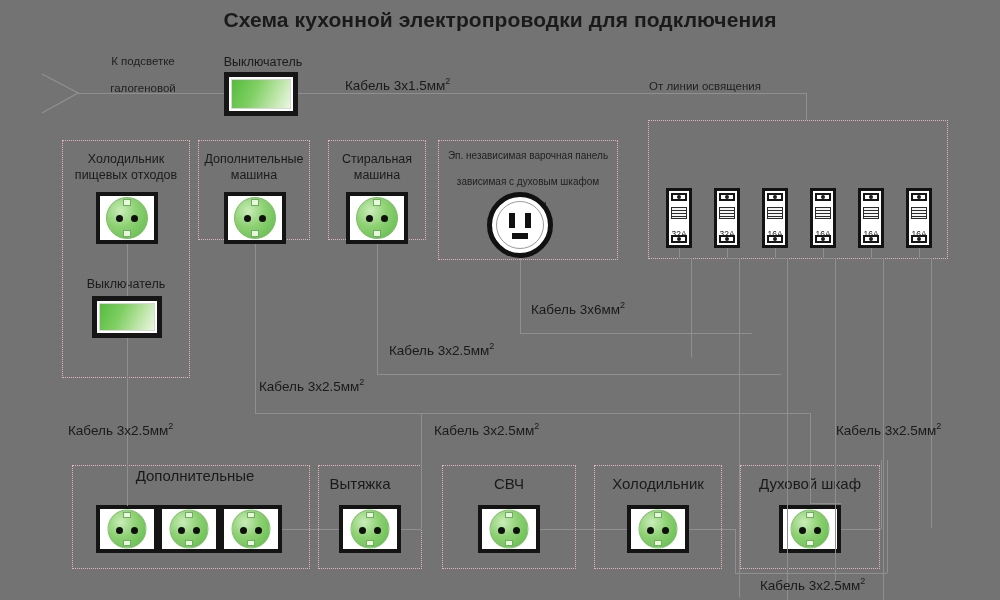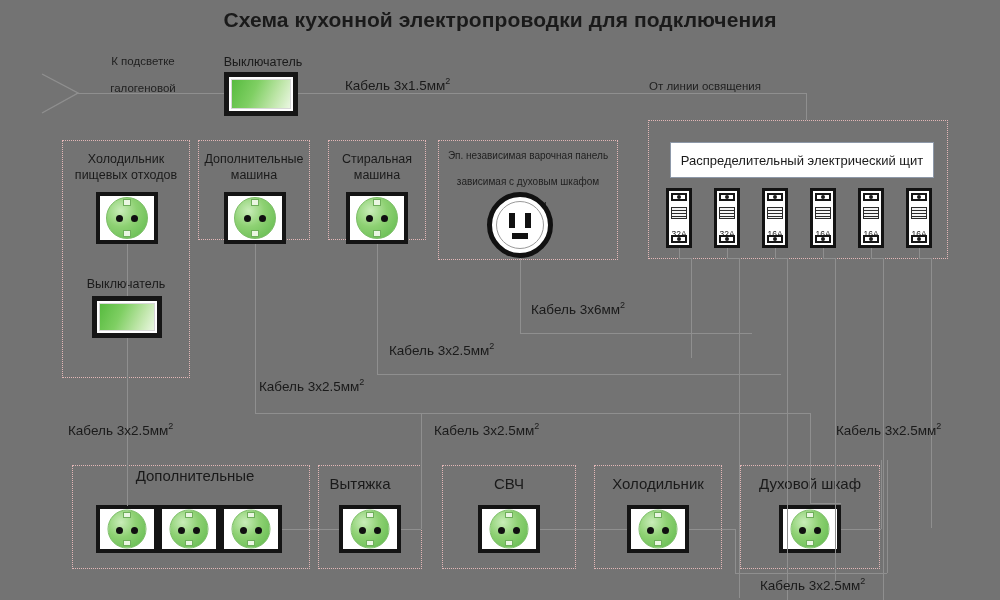--- a/index.html
+++ b/index.html
@@ -167,23 +167,20 @@
   <div class="switch" style="left:224px;top:72px;width:74px;height:44px;">
     <div class="face"></div>
   </div>
 
   <div class="lbl t-cable" style="left:345px;top:76px;"><span>Кабель 3х1.5мм</span><sup>2</sup></div>
 
   <div class="lbl t-small" style="left:625px;top:80px;width:160px;">От линии освящения</div>
 
   <div class="zone" style="left:648px;top:120px;width:300px;height:139px;"></div>
 
-  <div class="panel-box" style="left:670px;top:142px;width:264px;height:36px;">
-    <span class="t-panel">Распределительный электрический щит</span>
-  </div>
 
   <div id="breaker-row">
       <div class="breaker" style="left: 666px; top: 188px; width: 26px; height: 60px;">
         <div class="term" style="top: 2px; width: 16px; height: 8px;">
           <span class="screw"></span>
         </div>
         <div class="lever" style="top: 16px; width: 16px; height: 12px;"></div>
         <div class="amp t-brk" style="top: 38px;">32А</div>
         <div class="term" style="bottom: 2px; width: 16px; height: 8px;">
           <span class="screw"></span>

